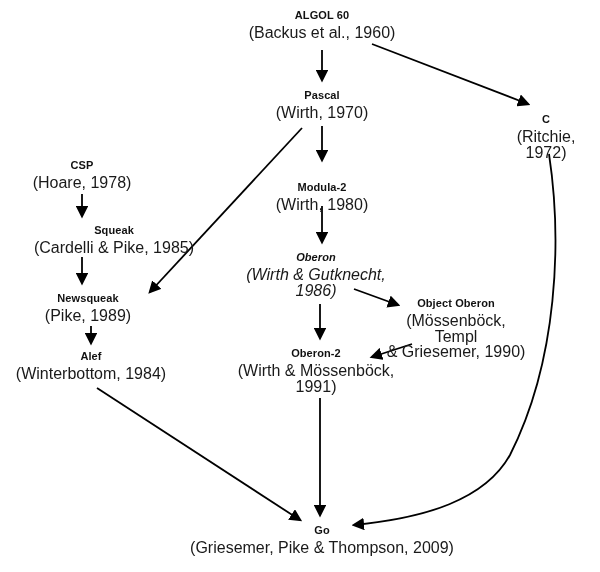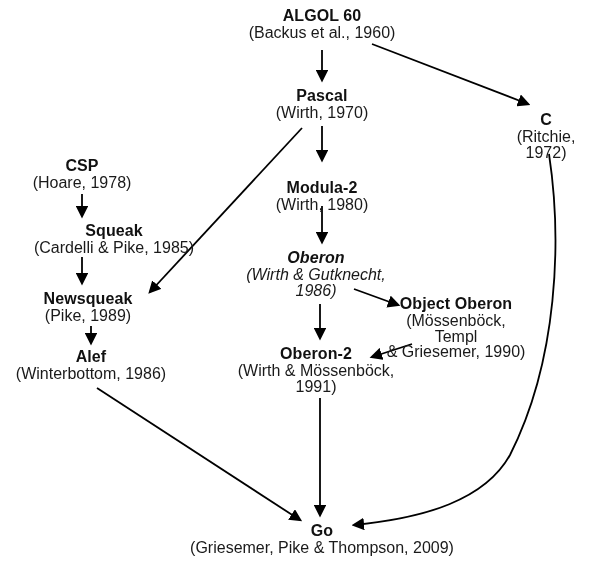--- a/index.html
+++ b/index.html
@@ -12,21 +12,21 @@
     overflow:hidden;
   }
   #edges{position:absolute;left:0;top:0;width:600px;height:572px;}
   .node{
     position:absolute;
     transform:translateX(-50%);
     text-align:center;
     white-space:nowrap;
   }
   .node .label{
-    font-size:16px;
+    font-size:11px;
     font-weight:600;
     line-height:19px;
     letter-spacing:.1px;
   }
   .node .cite{
     font-size:16px;
     font-weight:400;
     line-height:15.5px;
     white-space:pre-line;
     color:#1a1a1a;
@@ -121,21 +121,21 @@
   </div>
 
   <div class="node n-oberon2">
     <div class="label">Oberon-2</div>
     <div class="cite">(Wirth &amp; Mössenböck,
 1991)</div>
   </div>
 
   <div class="node n-alef">
     <div class="label">Alef</div>
-    <div class="cite">(Winterbottom, 1986)</div>
+    <div class="cite">(Winterbottom, 1984)</div>
   </div>
 
   <div class="node n-go">
     <div class="label">Go</div>
     <div class="cite">(Griesemer, Pike &amp; Thompson, 2009)</div>
   </div>
 
 </div>
 
 </body></html>

